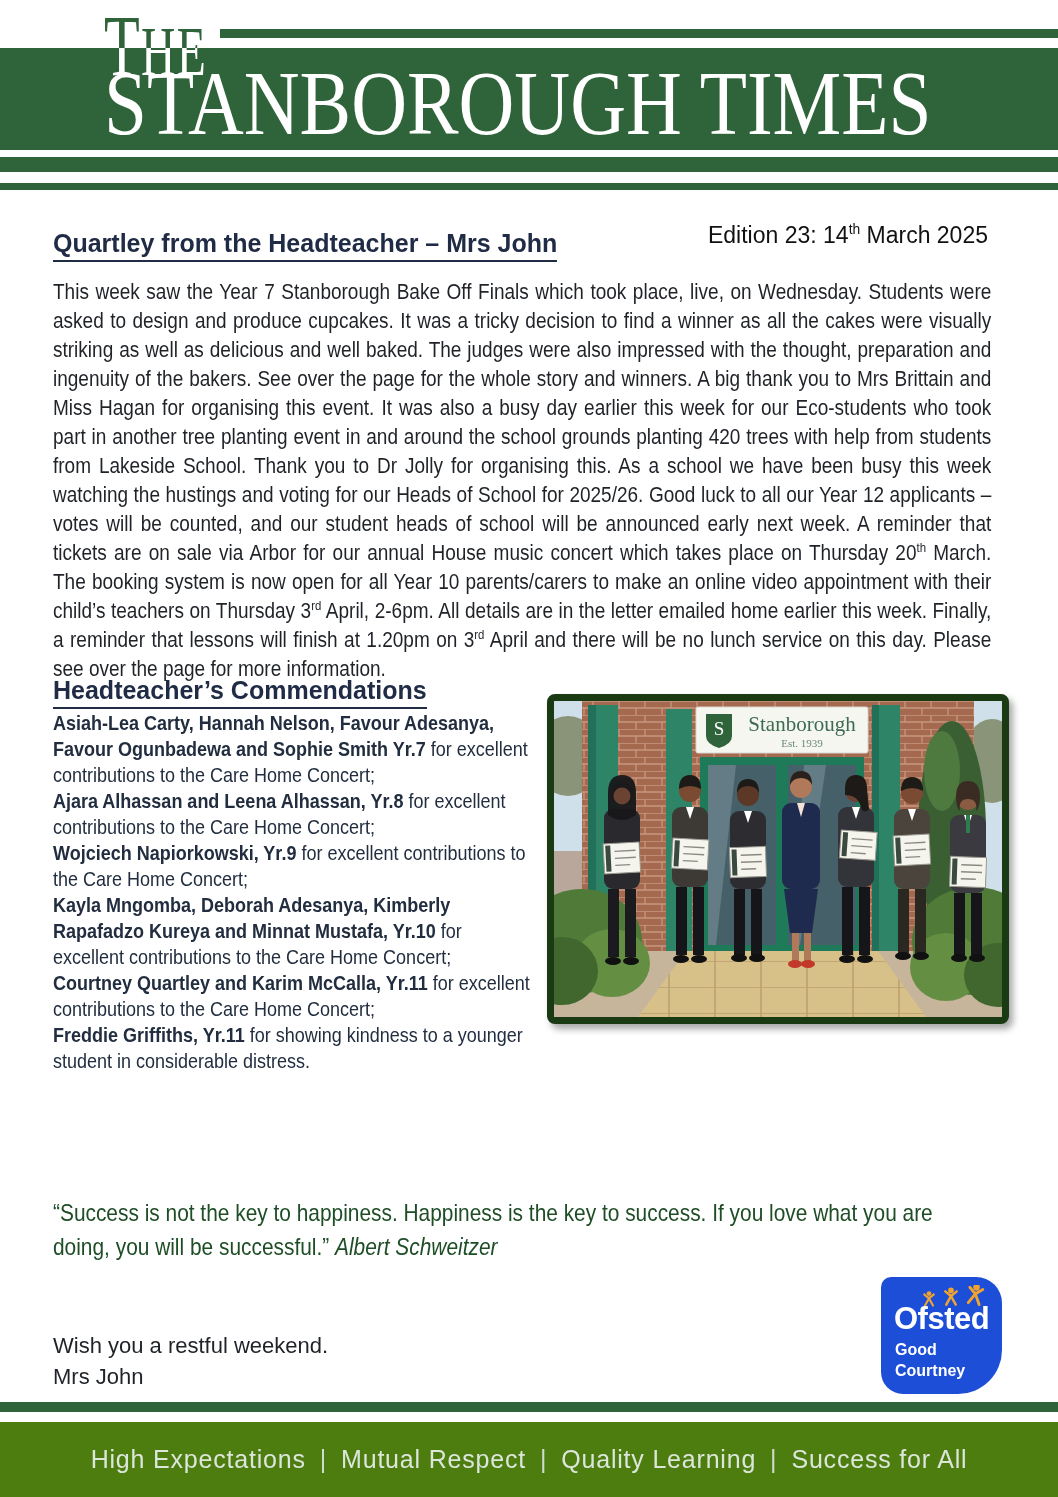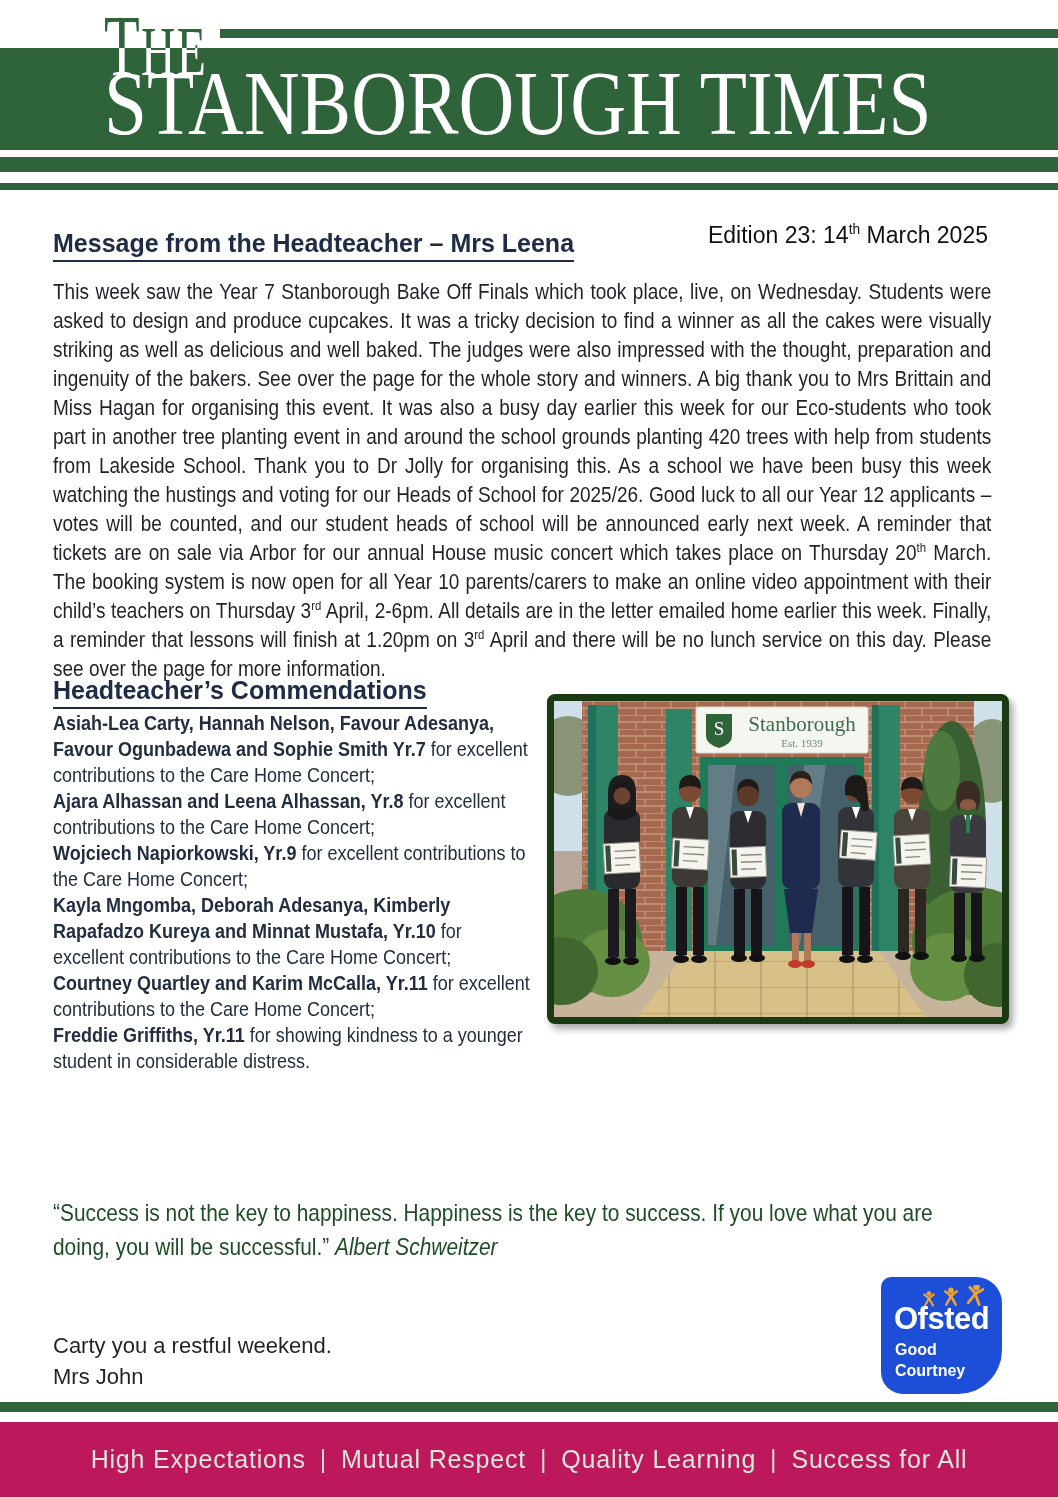--- a/index.html
+++ b/index.html
@@ -81,42 +81,42 @@
     left:881px; top:1277px; width:121px; height:117px; background:#1d4ed8;
     border-radius:10px 26px 44px 22px; box-sizing:border-box; padding:10px 0 0 14px;
   }
   .ofsted-stars { position:absolute; left:32px; top:8px; }
   .ofsted-name  { position:absolute; left:13px; top:24px; color:#fff; font-size:31px; font-weight:bold; letter-spacing:-0.5px; }
   .ofsted-rating{ position:absolute; left:14px; top:62px; color:#fff; font-size:16px; font-weight:bold; line-height:21px; }
 
   
   .footer-rule { left:0; top:1402px; width:1058px; height:10px; background:#2f6339; }
   .footer-bar  {
-    left:0; top:1422px; width:1058px; height:75px; background:#be185d;
+    left:0; top:1422px; width:1058px; height:75px; background:#4d7c0f;
     display:flex; align-items:center; justify-content:center;
     color:#dce6da; font-size:25px; letter-spacing:0.8px;
   }
   .footer-bar .sep { margin:0 14px; color:#cfdccd; }
 </style>
 </head>
 <body>
 
 <div class="page">
 
   <div class="abs rule-top"></div>
   <div class="abs banner"></div>
   <div class="abs masthead-the the-green">THE</div>
   <div class="abs masthead-the the-white">THE</div>
   <div class="abs masthead-title">STANBOROUGH TIMES</div>
   <div class="abs stripe1"></div>
   <div class="abs stripe2"></div>
 
   <div class="abs edition"><span>Edition 23: 14</span><sup>th</sup><span> March 2025</span></div>
 
-  <div class="abs msg-heading h-navy">Message from the Headteacher – Mrs Leena</div>
+  <div class="abs msg-heading h-navy">Quartley from the Headteacher – Mrs John</div>
   <div class="abs body-text condense"><span>This week saw the Year 7 Stanborough Bake Off Finals which took place, live, on Wednesday. Students were asked to design and produce cupcakes. It was a tricky decision to find a winner as all the cakes were visually striking as well as delicious and well baked.  The judges were also impressed with the thought, preparation and ingenuity of the bakers.  See over the page for the whole story and winners.  A big thank you to Mrs Brittain and Miss Hagan for organising this event.  It was also a busy day earlier this week for our Eco-students who took part in another tree planting event in and around the school grounds planting 420 trees with help from students from Lakeside School.  Thank you to Dr Jolly for organising this.  As a school we have been busy this week watching the hustings and voting for our Heads of School for 2025/26.  Good luck to all our Year 12 applicants – votes will be counted, and our student heads of school will be announced early next week. A reminder that tickets are on sale via Arbor for our annual House music concert which takes place on Thursday 20</span><sup>th</sup><span> March.  The booking system is now open for all Year 10 parents/carers to make an online video appointment with their child’s teachers on Thursday 3</span><sup>rd</sup><span> April, 2-6pm.  All details are in the letter emailed home earlier this week. Finally, a reminder that lessons will finish at 1.20pm on 3</span><sup>rd</sup><span> April and there will be no lunch service on this day.  Please see over the page for more information.</span></div>
 
   <div class="abs comm-heading h-navy">Headteacher’s Commendations</div>
   <div class="abs comm-block condense">
     <div class="comm-entry"><span class="names">Asiah-Lea Carty, Hannah Nelson, Favour Adesanya, Favour Ogunbadewa and Sophie Smith Yr.7</span><span> for excellent contributions to the Care Home Concert;</span></div>
     <div class="comm-entry"><span class="names">Ajara Alhassan and Leena Alhassan, Yr.8</span><span> for excellent contributions to the Care Home Concert;</span></div>
     <div class="comm-entry"><span class="names">Wojciech Napiorkowski, Yr.9</span><span> for excellent contributions to the Care Home Concert;</span></div>
     <div class="comm-entry"><span class="names">Kayla Mngomba, Deborah Adesanya, Kimberly Rapafadzo Kureya and Minnat Mustafa, Yr.10</span><span> for excellent contributions to the Care Home Concert;</span></div>
     <div class="comm-entry"><span class="names">Courtney Quartley and Karim McCalla, Yr.11</span><span> for excellent contributions to the Care Home Concert;</span></div>
     <div class="comm-entry"><span class="names">Freddie Griffiths, Yr.11</span><span> for showing kindness to a younger student in considerable distress.</span></div>
@@ -305,21 +305,21 @@
           <line x1="407" y1="171" x2="428" y2="171" stroke="#8a8a80" stroke-width="1.4"></line>
           <line x1="407" y1="178" x2="422" y2="178" stroke="#8a8a80" stroke-width="1.4"></line>
         </g>
       </g>
     </svg>
   </div>
 
   <div class="abs quote-text condense"><span>“Success is not the key to happiness. Happiness is the key to success. If you love what you are doing, you will be successful.”  </span><span class="it">Albert Schweitzer</span></div>
 
   <div class="abs signoff">
-    <div>Carty you a restful weekend.</div>
+    <div>Wish you a restful weekend.</div>
     <div>Mrs John</div>
   </div>
 
   <div class="abs ofsted">
     <svg class="ofsted-stars" width="78" height="26" viewBox="0 0 78 26">
       <g stroke="#f0a32e" stroke-width="2.6" stroke-linecap="round" fill="#f0a32e">
         <g transform="translate(16,15) scale(0.8)">
           <circle cx="0" cy="-8" r="3" stroke="none"></circle>
           <path d="M-6 -7 L0 -2 L6 -7 M-5 7 L0 -2 L5 7" fill="none"></path>
         </g>

